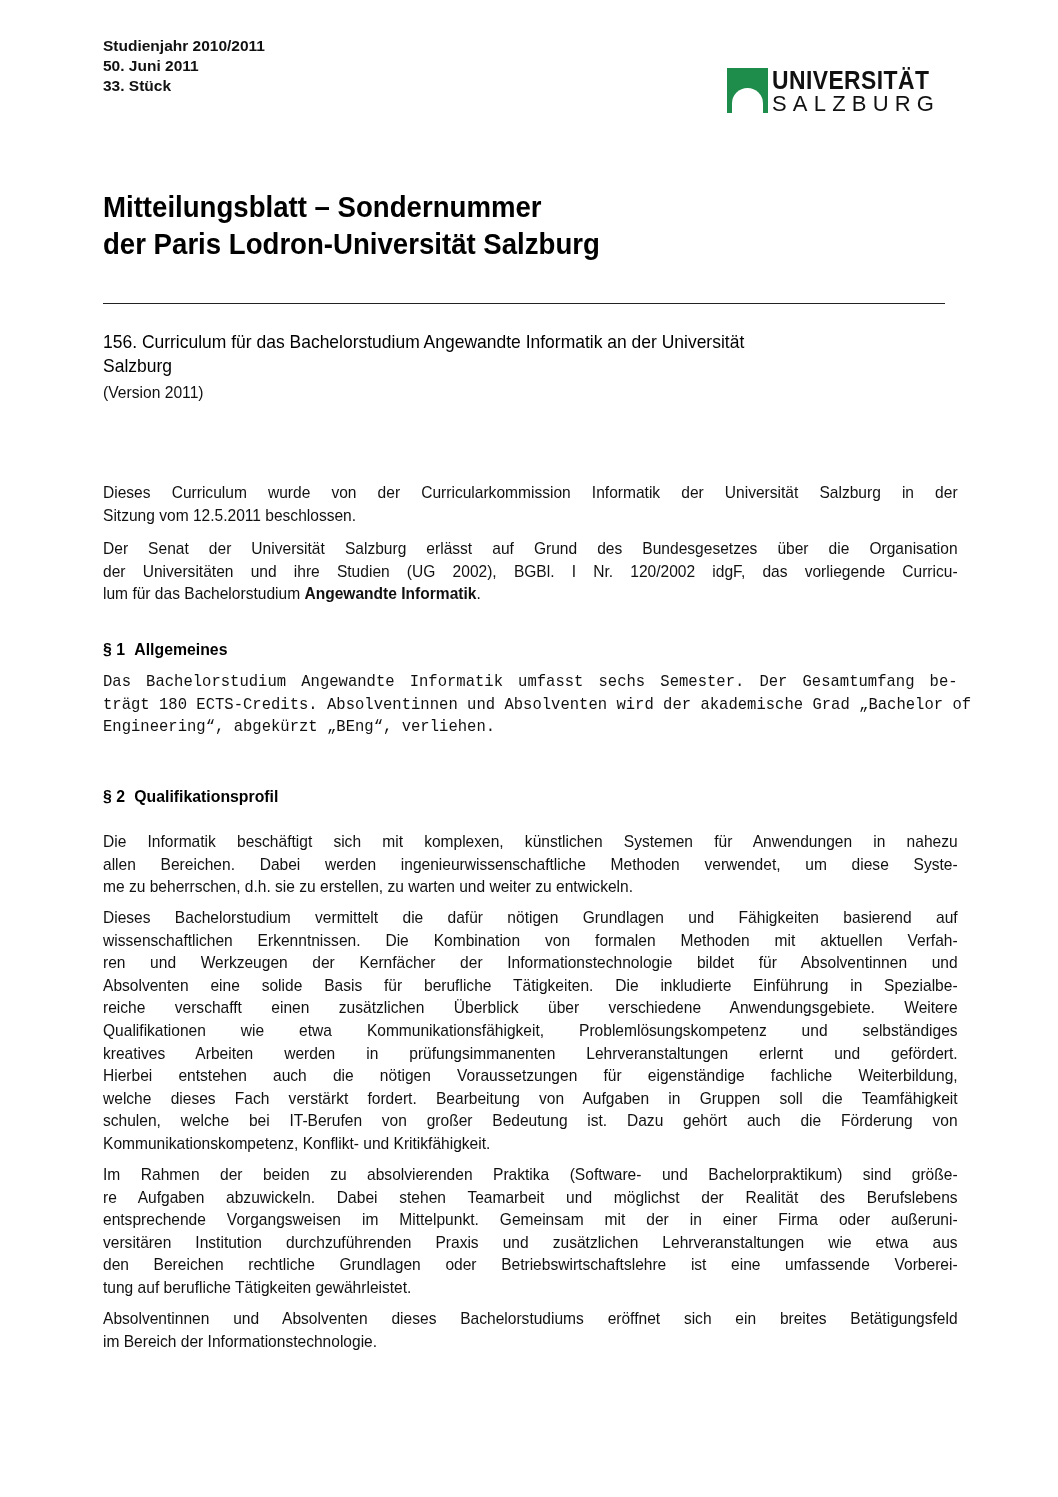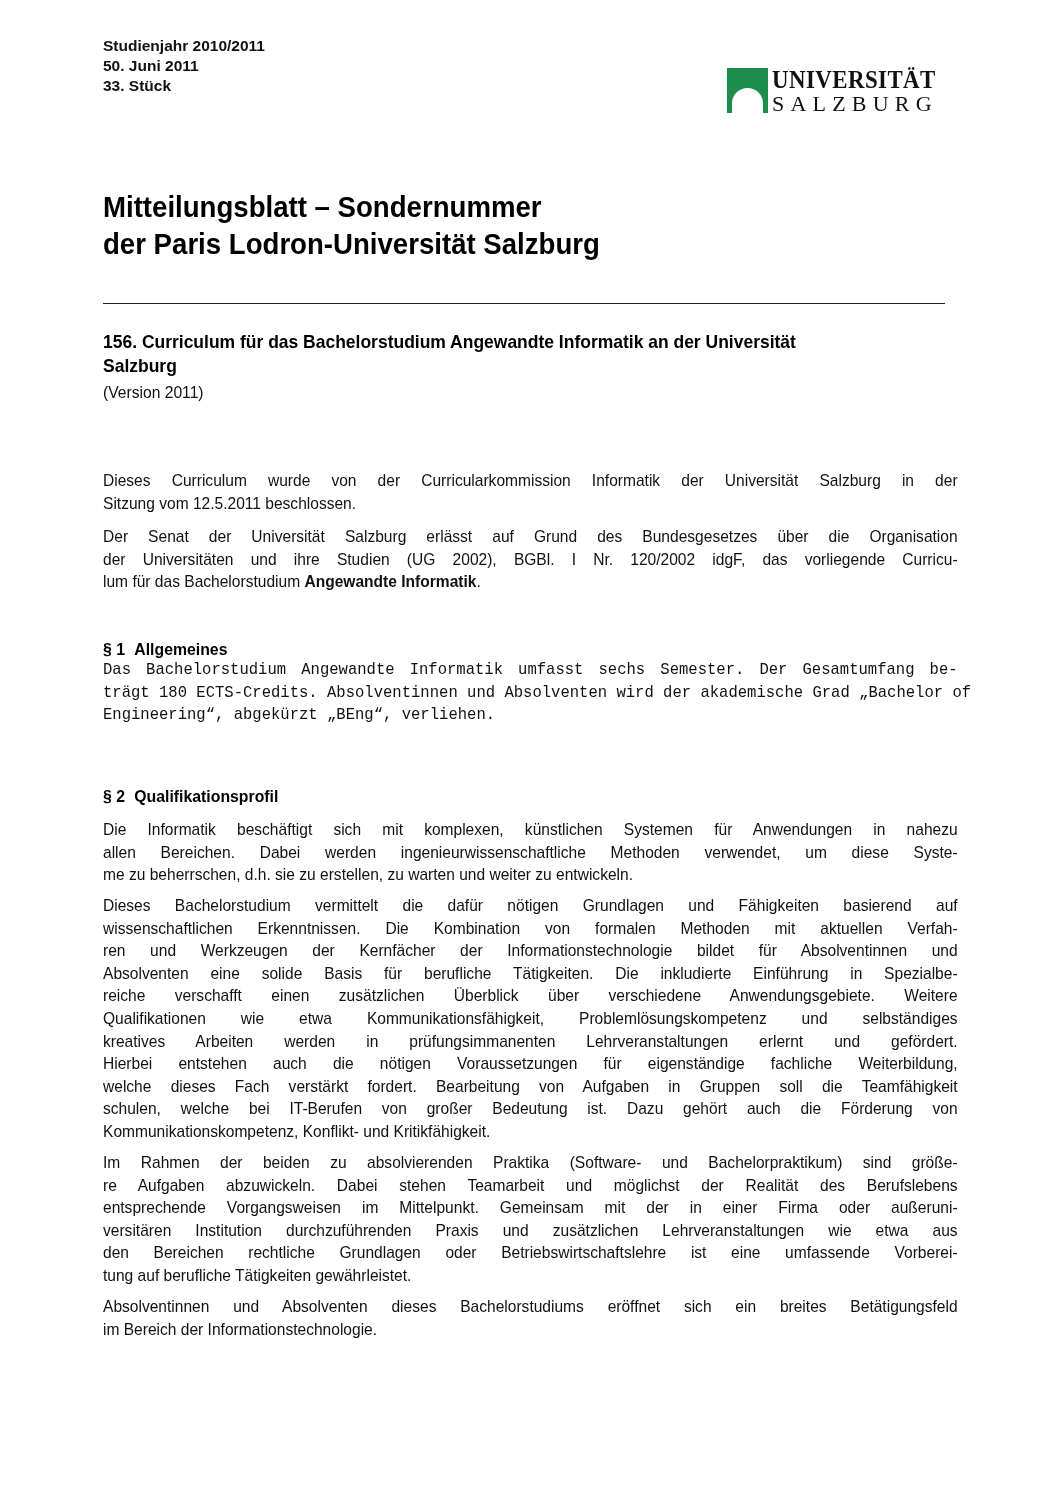--- a/index.html
+++ b/index.html
@@ -2,34 +2,34 @@
 <html><head>
   <meta charset="utf-8">
   <style>
     html, body { margin: 0; padding: 0; background: #ffffff; }
     body { width: 1058px; height: 1497px; position: relative; overflow: hidden; color: #111; }
     .page { position: absolute; inset: 0; font-family: "Liberation Sans", sans-serif; }
 
     .meta { position: absolute; left: 103px; top: 36px; font-size: 15.5px; line-height: 20px; color: #111; }
     .meta div { white-space: nowrap; font-weight: bold; }
 
-    .logo { position: absolute; left: 727px; top: 68px; width: 210px; height: 50px; font-family: Liberation Serif, serif; }
+    .logo { position: absolute; left: 727px; top: 68px; width: 210px; height: 50px; }
     .logo-mark { position: absolute; left: 0; top: 0; width: 41px; height: 45px; background: #1e8c4a; overflow: hidden; }
     .logo-mark::after { content: ""; position: absolute; left: 5px; top: 20px; width: 31px; height: 50px; background: #fff; border-radius: 16px 16px 0 0; }
     .logo-top { position: absolute; left: 45px; top: -3px; font-size: 26px; font-weight: bold; letter-spacing: 0.5px; color: #111; white-space: nowrap; transform: scaleX(0.88); transform-origin: left; }
     .logo-bottom { position: absolute; left: 45px; top: 23px; font-size: 22px; letter-spacing: 6.2px; color: #111; white-space: nowrap; }
 
     .title { position: absolute; left: 103px; top: 188px; font-size: 30px; font-weight: bold; line-height: 37px; color: #000; transform: scaleX(0.92); transform-origin: left; white-space: nowrap; }
     .rule { position: absolute; left: 103px; top: 303px; width: 842px; height: 0; border-top: 1.5px solid #222; }
 
-    .doc-heading { position: absolute; left: 103px; top: 330px; width: 855px; font-size: 19px; font-weight: bold; line-height: 24px; color: #000; }
+    .doc-heading { position: absolute; left: 103px; top: 330px; width: 855px; font-size: 19px; font-weight: normal; line-height: 24px; color: #000; }
     .doc-heading .line { white-space: nowrap; transform: scaleX(0.92); transform-origin: left; display: block; }
     .doc-version { position: absolute; left: 103px; top: 382px; font-size: 17px; line-height: 22px; transform: scaleX(0.92); transform-origin: left; }
 
-    .body-text { position: absolute; left: 103px; width: 855px; font-size: 17px; line-height: 22.6px; color: #111; text-align: justify; }
+    .body-text { position: absolute; left: 103px; width: 855px; font-size: 17px; line-height: 22.6px; color: #111; text-align: justify; margin-top: 12px; }
     .body-text .ln { display: block; white-space: nowrap; text-align-last: justify; transform: scaleX(0.915); transform-origin: left; width: 934px; }
     .body-text .ln.last { text-align-last: left; }
     .section-title { position: absolute; left: 103px; font-size: 17px; font-weight: bold; color: #000; transform: scaleX(0.93); transform-origin: left; white-space: nowrap; }
     .section-title .num { margin-right: 10px; }
     b { font-weight: bold; }
   </style>
 </head>
 <body>
 
 <div class="page">

